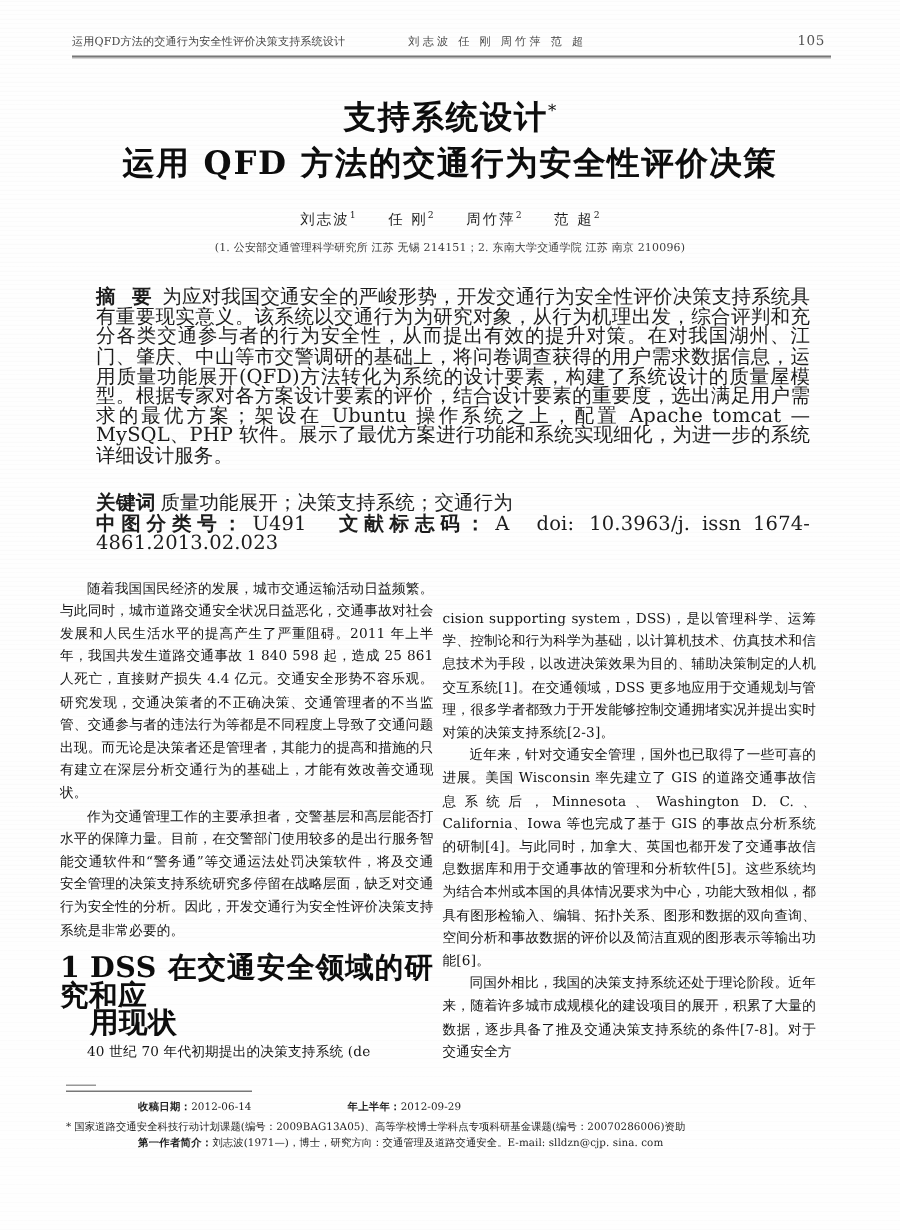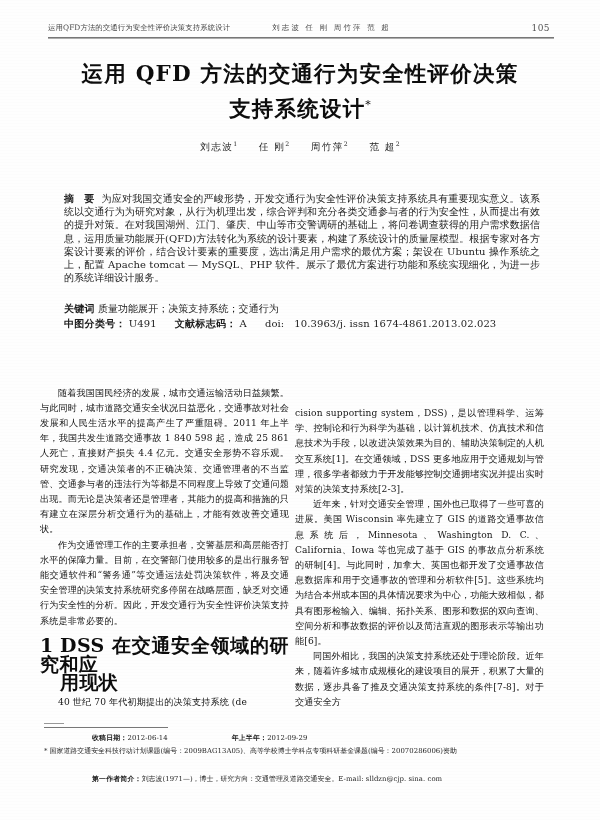--- a/index.html
+++ b/index.html
@@ -126,21 +126,21 @@
     color: #2a2a2a;
     opacity: 0.92;
   }
 
   
   .abs-block {
     position: absolute;
     left: 64px;
     top: 192px;
     width: 476px;
-    font-size: 10px;
+    font-size: 13px;
     line-height: 13.2px;
     letter-spacing: 0.05px;
     color: #1c1c1c;
     text-align: justify;
   }
   .lbl {
     font-weight: bold;
     letter-spacing: 3.2px;
     margin-right: 4px;
   }
@@ -235,21 +235,21 @@
   .fn-b { font-weight: bold; letter-spacing: 0.2px; padding-left: 48px; }
   .fn-gap { display: inline-block; width: 16px; }
   .fn-wrap {
     white-space: normal;
     margin-top: 1.5px;
   }
   .fn-star {
     font-family: "DejaVu Serif", serif;
     margin-right: 2px;
   }
-  .fn-last { margin-top: 17px; }
+  .fn-last { margin-top: 0; }
   .scan-noise {
     position: absolute;
     inset: 0;
     pointer-events: none;
     opacity: 0.05;
     background:
       repeating-linear-gradient(0deg, rgba(0,0,0,0.35) 0px, rgba(0,0,0,0) 1px, rgba(0,0,0,0) 3px);
   }
 </style>
 </head>
@@ -259,31 +259,32 @@
 
   <div class="runhead">
     <span class="runhead-title">运用QFD方法的交通行为安全性评价决策支持系统设计</span>
     <span class="runhead-authors">刘志波  任  刚  周竹萍  范  超</span>
     <span class="runhead-page">105</span>
   </div>
   <div class="rule-top"></div>
   <div class="rule-top seg2"></div>
 
   <div class="title-block">
+    <div class="title-line"><span>支持系统设计</span><span class="title-star">*</span></div>
     <div class="title-line">运用 QFD 方法的交通行为安全性评价决策</div>
-    <div class="title-line"><span>支持系统设计</span><span class="title-star">*</span></div>
   </div>
 
   <div class="authors">
     <span class="author"><span class="nm">刘志波</span><span class="sup">1</span></span>
     <span class="author"><span class="nm">任  刚</span><span class="sup">2</span></span>
     <span class="author"><span class="nm">周竹萍</span><span class="sup">2</span></span>
     <span class="author"><span class="nm">范  超</span><span class="sup">2</span></span>
   </div>
 
+  <div class="affil">(1. 公安部交通管理科学研究所   江苏 无锡 214151；2. 东南大学交通学院   江苏 南京 210096)</div>
 
   <div class="abs-block">
     <div>
       <span class="lbl">摘 要</span><span class="abs-body">为应对我国交通安全的严峻形势，开发交通行为安全性评价决策支持系统具有重要现实意义。该系统以交通行为为研究对象，从行为机理出发，综合评判和充分各类交通参与者的行为安全性，从而提出有效的提升对策。在对我国湖州、江门、肇庆、中山等市交警调研的基础上，将问卷调查获得的用户需求数据信息，运用质量功能展开(QFD)方法转化为系统的设计要素，构建了系统设计的质量屋模型。根据专家对各方案设计要素的评价，结合设计要素的重要度，选出满足用户需求的最优方案；架设在 Ubuntu 操作系统之上，配置 Apache tomcat — MySQL、PHP 软件。展示了最优方案进行功能和系统实现细化，为进一步的系统详细设计服务。</span>
     </div>
     <div class="kw-line">
       <span class="lbl-tight">关键词</span><span>质量功能展开；决策支持系统；交通行为</span>
     </div>
     <div class="clsline">
       <span class="lbl-tight">中图分类号：</span><span class="lat">U491</span><span class="gap"></span><span class="lbl-tight">文献标志码：</span><span class="lat">A</span><span class="gap"></span><span class="lat">doi:</span><span class="gap-s"></span><span class="lat">10.3963/j. issn 1674-4861.2013.02.023</span>

